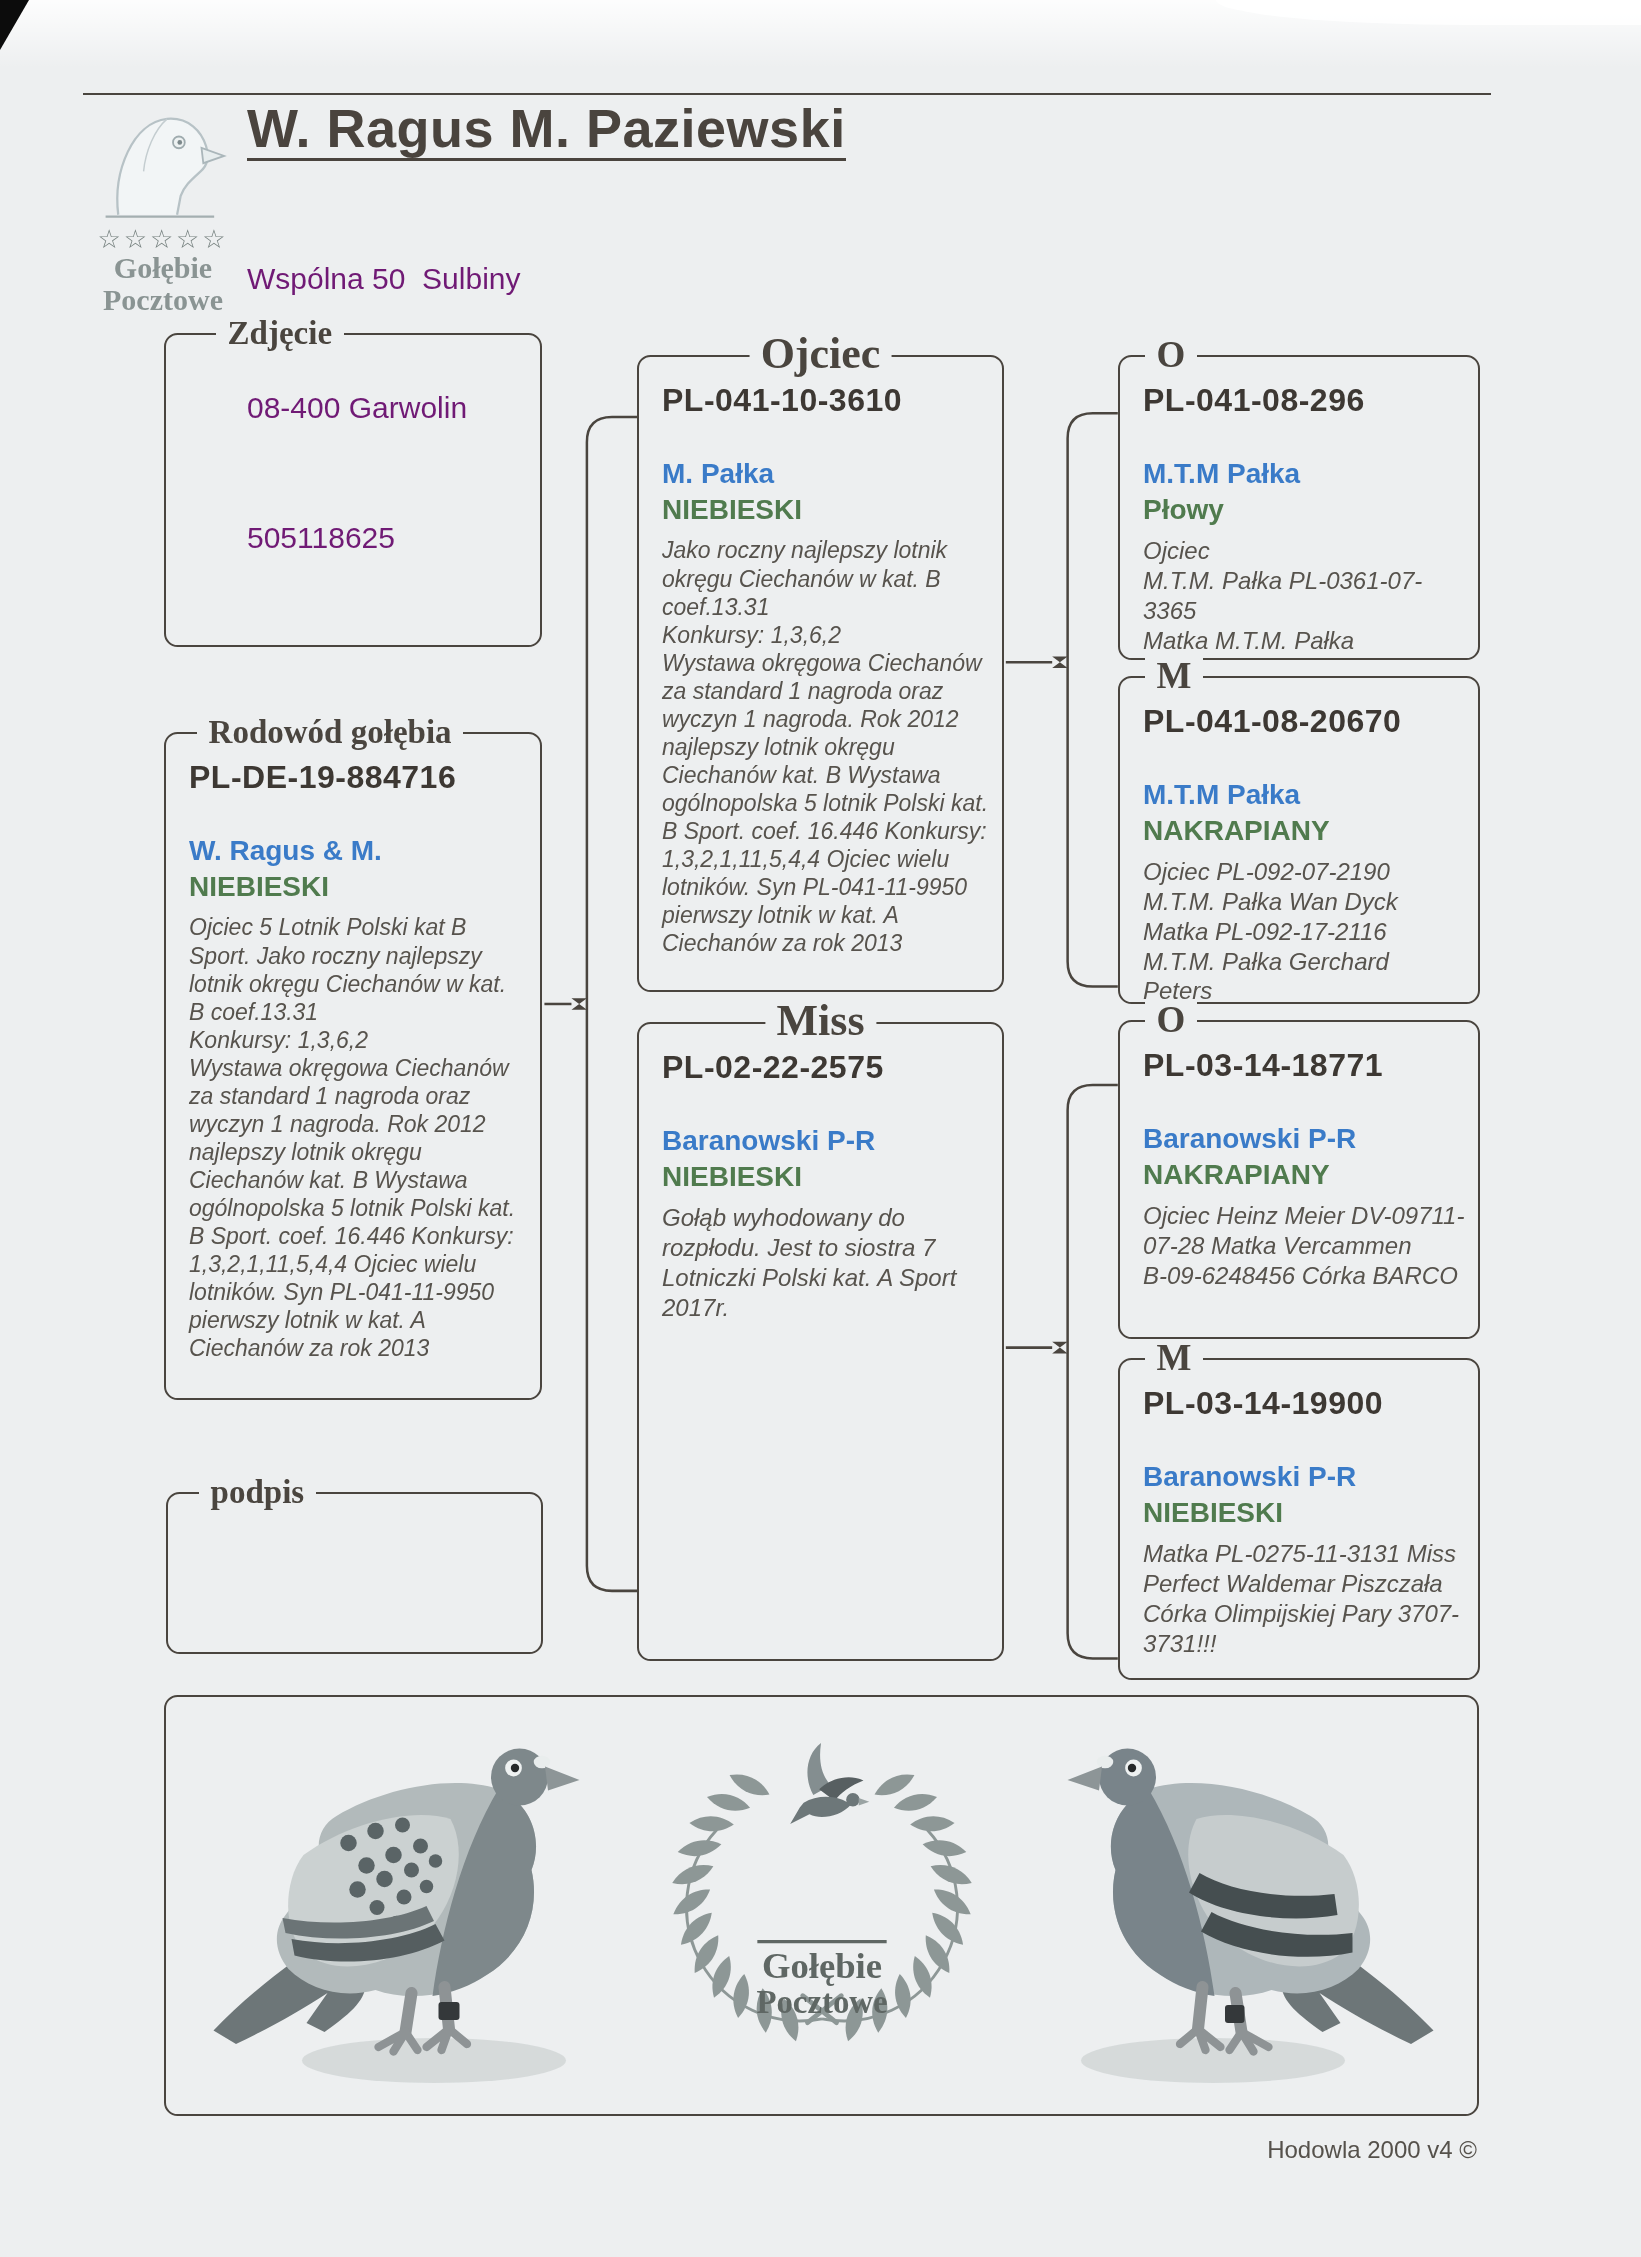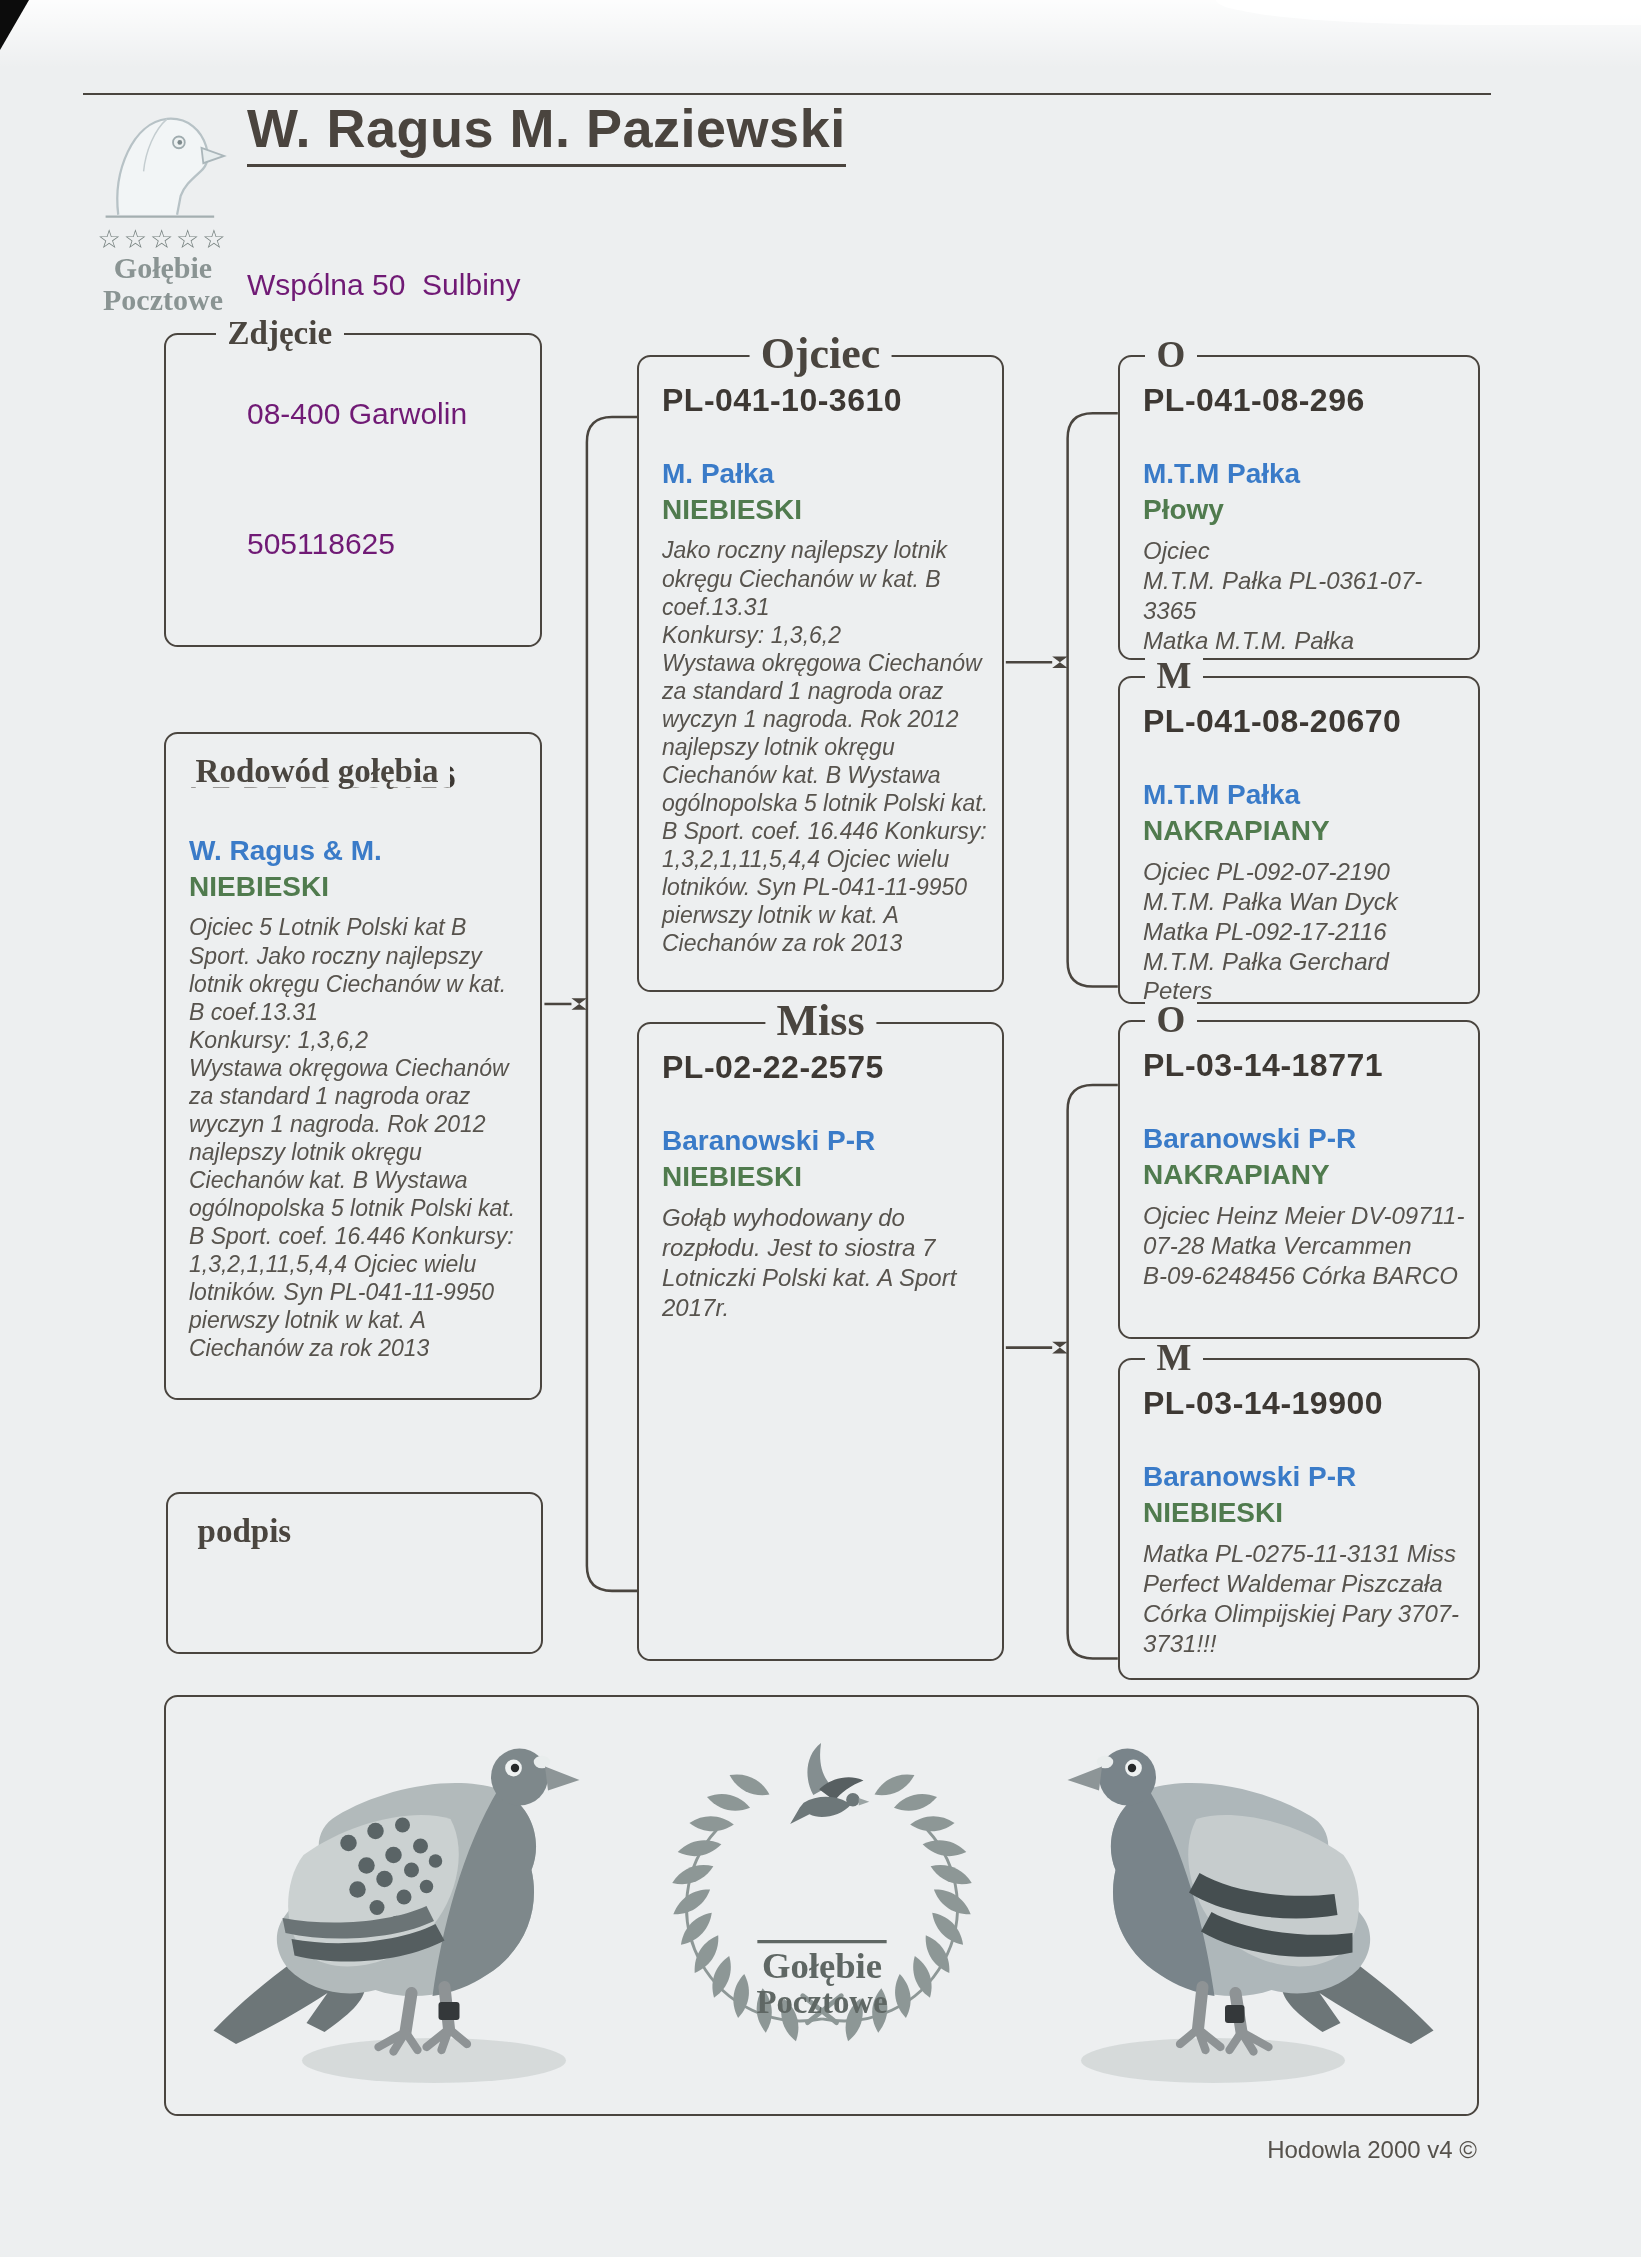--- a/index.html
+++ b/index.html
@@ -16,34 +16,34 @@
     border-bottom-left-radius:60% 100%;}
   .toprule{position:absolute;left:83px;top:93px;width:1408px;height:0;border-top:2.9px solid var(--ink,#4a453f);}
 
   
   .logo{position:absolute;left:81px;top:108px;width:164px;text-align:center;}
   .logo .stars{font-size:26px;letter-spacing:2.9px;color:#76817f;line-height:1;}
   .logo .lg1,.logo .lg2{font-family:"Liberation Serif",serif;font-weight:bold;color:var(--logo,#8a9493);
     font-size:30px;line-height:1.08;}
   .title-wrap{position:absolute;left:247px;top:100px;}
   .doc-title{font-size:54px;font-weight:bold;letter-spacing:0.5px;color:#4a443e;
-    border-bottom:3.9px solid #4a443e;padding-bottom:7px;line-height:1.05;margin:0;}
+    border-bottom:3.9px solid #4a443e;padding-bottom:1px;line-height:1.05;margin:0;}
   .addr{font-size:30px;color:#701a75;line-height:1.44;margin-top:9.7px;white-space:pre;}
 
   
   .pbox{position:absolute;border:2.5px solid var(--ink,#4a453f);border-radius:13.5px;
     padding:25px 13.5px 9.7px 23px;box-sizing:border-box;background:transparent;}
   .pbox-label{position:absolute;top:0;transform:translateY(-56%);
     background:var(--paper,#edeff0);padding:0 11.6px;
     font-family:"Liberation Serif",serif;font-weight:bold;color:var(--ink,#4a453f);
     font-size:33px;line-height:1;white-space:nowrap;}
   .pbox-label.big{font-size:44px;left:50%;transform:translate(-50%,-56%);}
   .pbox-label.small{left:25px;font-size:37px;}
   .pbox-label.off1{left:50px;}
-  .pbox-label.off2{left:18px;margin-top:39px;}
+  .pbox-label.off2{left:31px;}
   .ring{font-size:32px;font-weight:bold;color:#3d3833;letter-spacing:0.5px;}
   .breeder{font-size:28px;font-weight:bold;color:var(--blue,#3a7bc8);margin-top:37px;line-height:1.3;}
   .colorname{font-size:28px;font-weight:bold;color:var(--green,#507b4e);line-height:1.3;}
   .desc{font-size:23px;font-style:italic;color:var(--body,#57534d);line-height:1.22;
     margin-top:7.7px;white-space:pre-wrap;}
   .desc.wide{line-height:1.24;font-size:24px;}
 
   .connectors{position:absolute;left:0;top:0;pointer-events:none;}
 
   

